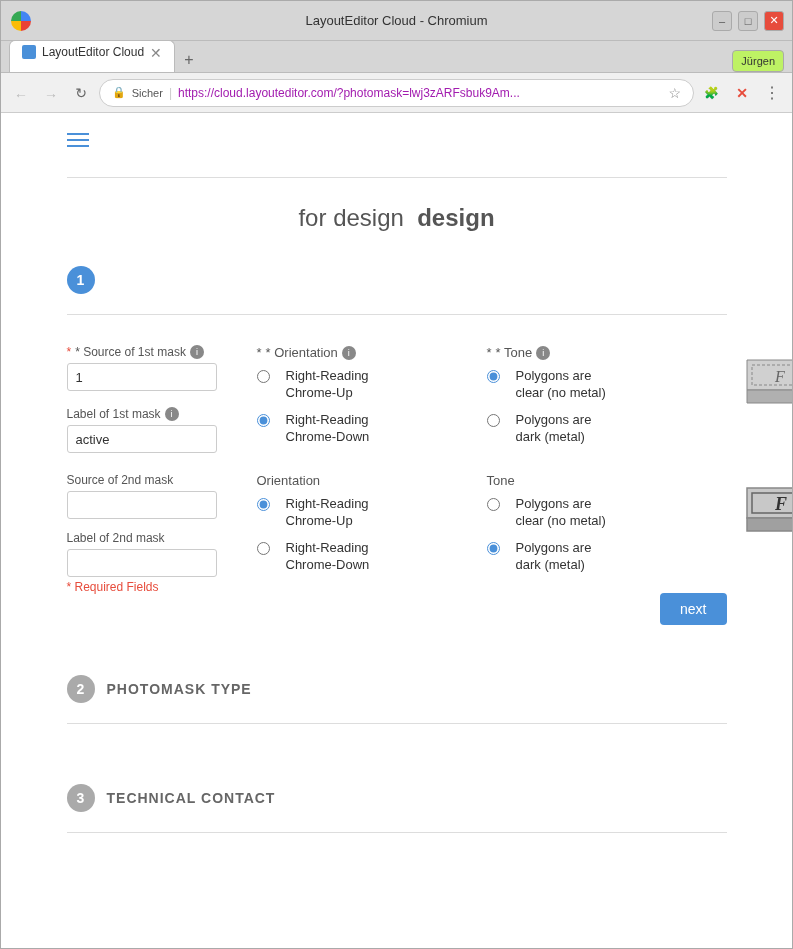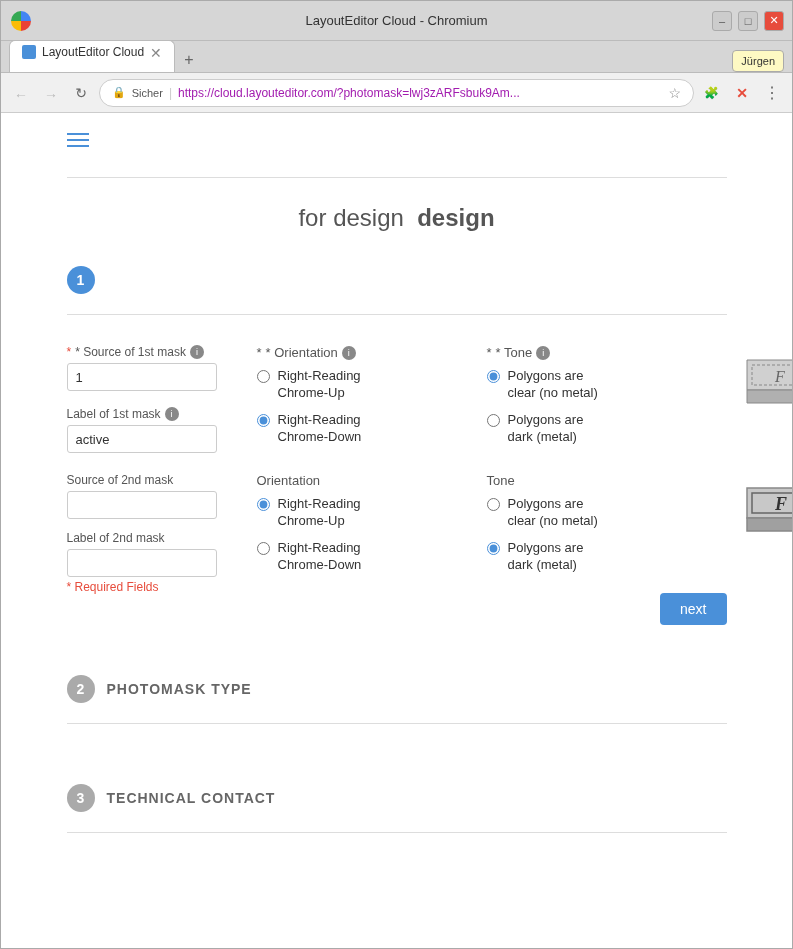--- a/index.html
+++ b/index.html
@@ -13,21 +13,21 @@
     .window-controls { position: absolute; right: 8px; display: flex; gap: 6px; }
     .win-btn { width: 20px; height: 20px; border-radius: 3px; border: 1px solid #aaa; background: #ccc; display: flex; align-items: center; justify-content: center; font-size: 11px; cursor: pointer; color: #555; }
     .win-btn.close { background: #e74c3c; color: white; }
     .browser-logo { position: absolute; left: 10px; width: 20px; height: 20px; background: conic-gradient(#4285f4 0deg 90deg, #ea4335 90deg 180deg, #fbbc05 180deg 270deg, #34a853 270deg 360deg); border-radius: 50%; }
 
     .tab-bar { background: #d6d6d6; height: 32px; display: flex; align-items: flex-end; padding: 0 8px; border-bottom: 1px solid #bbb; }
     .tab { background: white; height: 32px; padding: 4px 12px; display: flex; align-items: flex-start; gap: 6px; border-radius: 6px 6px 0 0; border: 1px solid #bbb; border-bottom: none; font-size: 12px; color: #333; min-width: 160px; }
     .tab-favicon { width: 14px; height: 14px; background: #4a90d9; border-radius: 2px; }
     .tab-close { margin-left: auto; color: #888; font-size: 14px; cursor: pointer; }
     .new-tab-btn { width: 28px; height: 20px; display: flex; align-items: center; justify-content: center; font-size: 16px; color: #666; cursor: pointer; margin-bottom: 2px; }
-    .profile-btn { margin-left: auto; background: #fef9c3; border: 1px solid #aaa; border-radius: 4px; padding: 4px 8px; font-size: 11px; color: #333; cursor: pointer; }
+    .profile-btn { margin-left: auto; background: #bef264; border: 1px solid #aaa; border-radius: 4px; padding: 4px 8px; font-size: 11px; color: #333; cursor: pointer; }
 
     .address-bar { background: #f0f0f0; height: 40px; display: flex; align-items: center; padding: 0 8px; gap: 6px; border-bottom: 1px solid #ccc; }
     .nav-btn { width: 24px; height: 24px; display: flex; align-items: center; justify-content: center; color: #666; font-size: 14px; cursor: pointer; border-radius: 50%; }
     .nav-btn.disabled { color: #bbb; cursor: default; }
     .address-input { flex: 1; height: 28px; background: white; border: 1px solid #ccc; border-radius: 14px; padding: 0 12px; font-size: 12px; color: #333; display: flex; align-items: center; gap: 6px; }
     .address-lock { color: #34a853; font-size: 11px; }
     .address-text { font-size: 12px; color: #a21caf; }
     .addr-btn { width: 24px; height: 24px; display: flex; align-items: center; justify-content: center; color: #666; font-size: 14px; cursor: pointer; }
 
     
@@ -62,21 +62,21 @@
     .form-col-wide { min-width: 200px; }
 
     .field-label { font-size: 12px; color: #555; margin-bottom: 4px; display: flex; align-items: center; gap: 4px; }
     .field-label .required { color: #e74c3c; }
     .info-icon { width: 14px; height: 14px; background: #888; border-radius: 50%; color: white; font-size: 9px; display: inline-flex; align-items: center; justify-content: center; cursor: pointer; }
 
     .form-input { width: 150px; height: 28px; border: 1px solid #ccc; border-radius: 3px; padding: 0 8px; font-size: 13px; color: #333; }
 
     
     .radio-group { display: flex; flex-direction: column; gap: 10px; }
-    .radio-item { display: flex; align-items: flex-start; gap: 8px; font-size: 13px; color: #333; cursor: pointer; }
+    .radio-item { display: flex; align-items: flex-start; gap: 16px; font-size: 13px; color: #333; cursor: pointer; }
     .radio-item input[type="radio"] { margin-top: 2px; accent-color: #4a90d9; }
     .radio-label { line-height: 1.3; }
 
     .orientation-label { font-size: 13px; color: #555; margin-bottom: 8px; display: flex; align-items: center; gap: 4px; }
 
     
     .mask-image { width: 110px; height: 80px; margin-left: 10px; }
     .mask-svg { width: 110px; height: 80px; }
 
     

